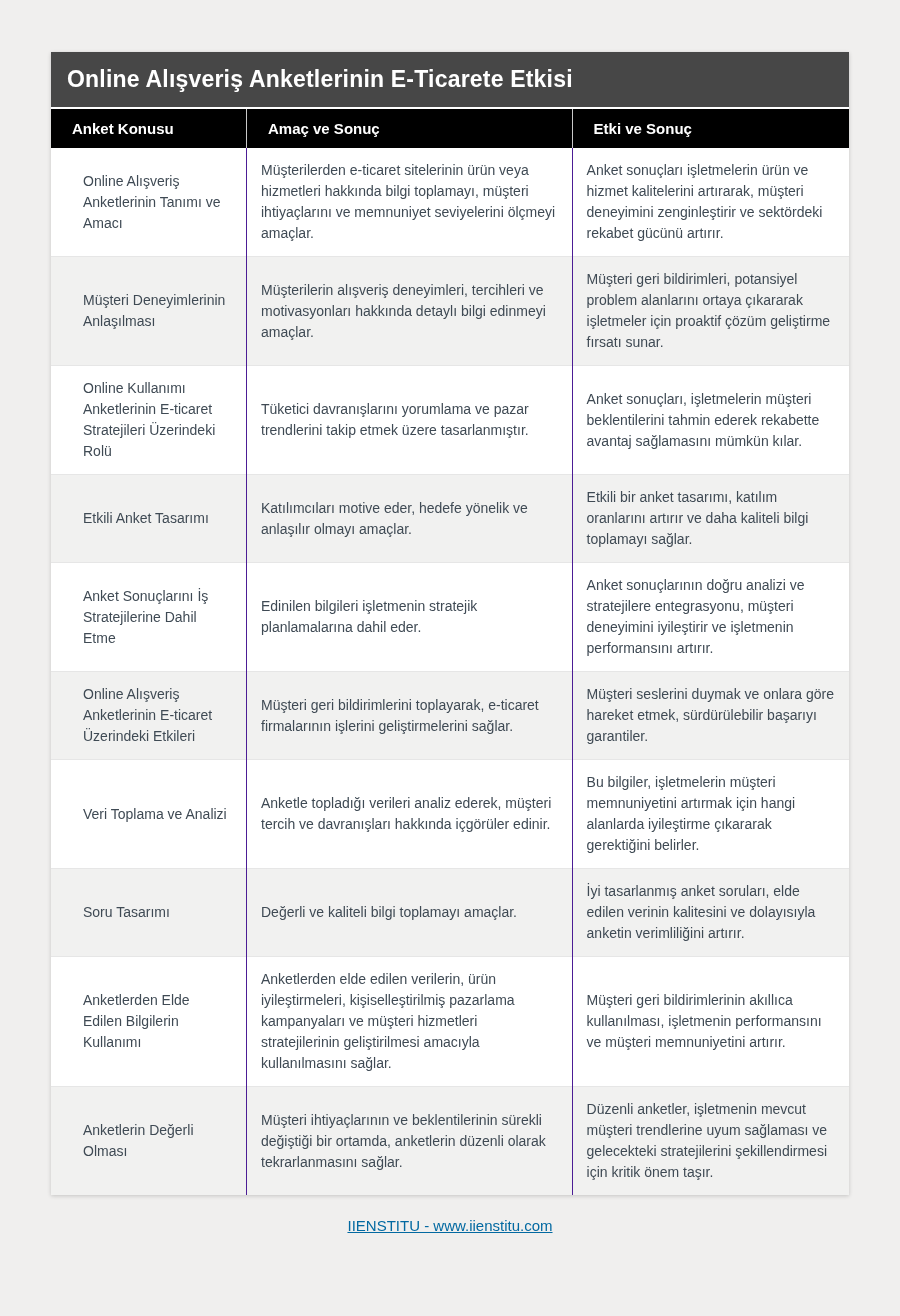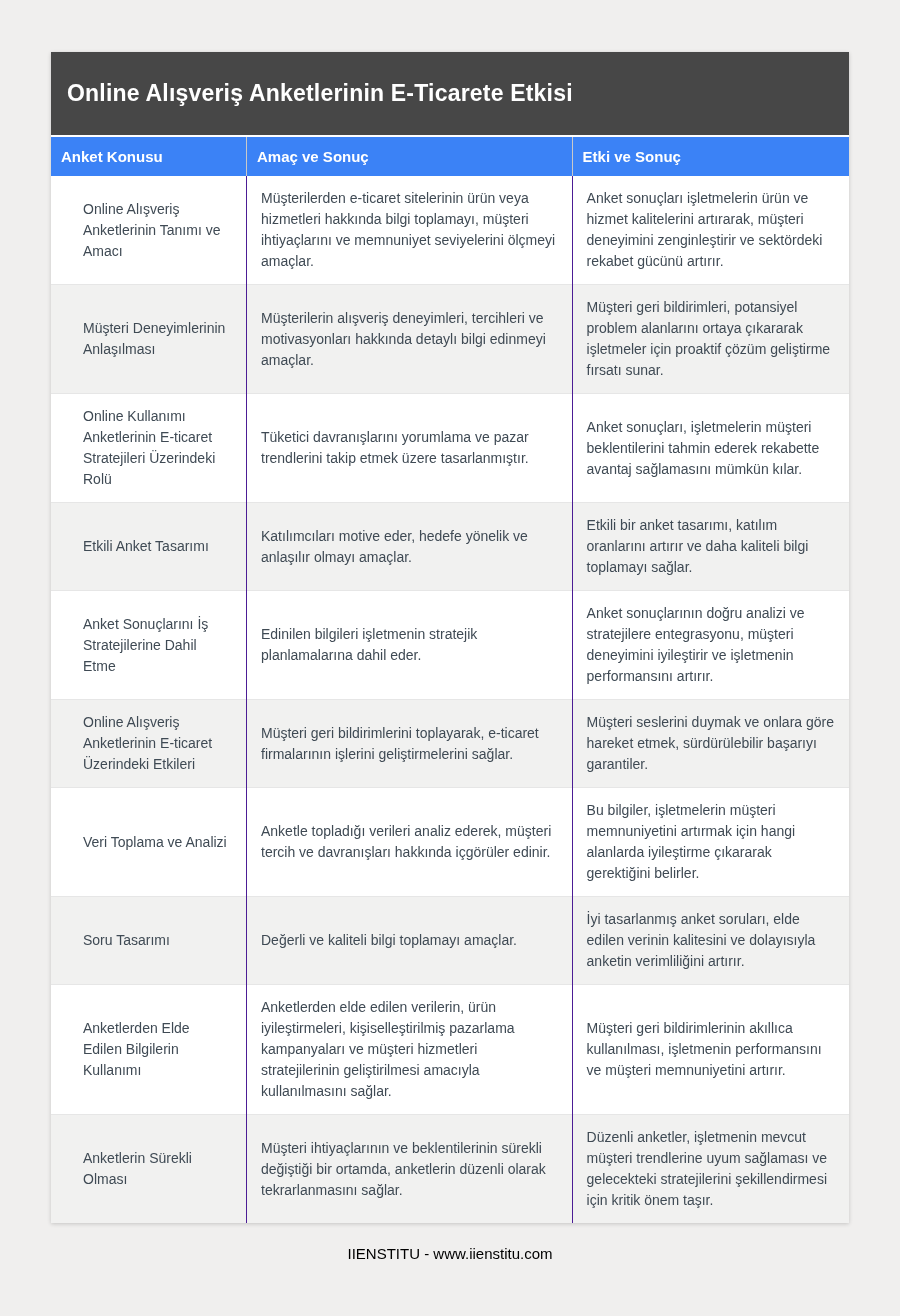--- a/index.html
+++ b/index.html
@@ -13,66 +13,67 @@
   .card {
     width: 798px;
     margin: 52px auto 0 auto;
     background: #ffffff;
     box-shadow: 0 1px 4px rgba(0,0,0,0.18);
   }
 
   .title-bar {
     background: #474747;
     color: #ffffff;
-    padding: 28px 16px;
+    padding: 14px 16px;
     font-size: 23px;
     font-weight: bold;
     letter-spacing: 0.2px;
     border-bottom: 2px solid #ffffff;
   }
 
   table.main-table {
     width: 100%;
     border-collapse: collapse;
     table-layout: fixed;
   }
   col.c1 { width: 24.5%; }
   col.c2 { width: 40.8%; }
   col.c3 { width: 34.7%; }
 
   thead th {
-    background: #3b82f6;
+    background: #000000;
     color: #ffffff;
     font-size: 15px;
     font-weight: bold;
     text-align: left;
-    padding: 11px 10px;
+    padding: 11px 21px;
     border-left: 1px solid #c9c9c9;
   }
   thead th:first-child { border-left: none; }
 
   tbody td {
     font-size: 14px;
     line-height: 1.5;
     color: #3f4a54;
     padding: 12px 14px;
     vertical-align: middle;
     border-left: 1px solid #4c1d95;
     border-top: 1px solid #e6e6e6;
   }
   tbody td:first-child { border-left: none; padding-left: 32px; }
   tbody tr:first-child td { border-top: none; }
   tbody tr:nth-child(even) td { background: #f1f1f0; }
   tbody tr:nth-child(odd) td { background: #ffffff; }
 
   .footer {
     text-align: center;
-    color: #000000;
+    color: #0369a1;
     font-size: 15px;
     padding: 22px 0 30px 0;
+    text-decoration: underline;
   }
 </style>
 </head>
 <body>
 
 <div class="card">
   <div class="title-bar">Online Alışveriş Anketlerinin E-Ticarete Etkisi</div>
 
   <table class="main-table">
     <colgroup>
@@ -127,21 +128,21 @@
         <td>Soru Tasarımı</td>
         <td>Değerli ve kaliteli bilgi toplamayı amaçlar.</td>
         <td>İyi tasarlanmış anket soruları, elde edilen verinin kalitesini ve dolayısıyla anketin verimliliğini artırır.</td>
       </tr>
       <tr>
         <td>Anketlerden Elde Edilen Bilgilerin Kullanımı</td>
         <td>Anketlerden elde edilen verilerin, ürün iyileştirmeleri, kişiselleştirilmiş pazarlama kampanyaları ve müşteri hizmetleri stratejilerinin geliştirilmesi amacıyla kullanılmasını sağlar.</td>
         <td>Müşteri geri bildirimlerinin akıllıca kullanılması, işletmenin performansını ve müşteri memnuniyetini artırır.</td>
       </tr>
       <tr>
-        <td>Anketlerin Sürekli Olması</td>
+        <td>Anketlerin Değerli Olması</td>
         <td>Müşteri ihtiyaçlarının ve beklentilerinin sürekli değiştiği bir ortamda, anketlerin düzenli olarak tekrarlanmasını sağlar.</td>
         <td>Düzenli anketler, işletmenin mevcut müşteri trendlerine uyum sağlaması ve gelecekteki stratejilerini şekillendirmesi için kritik önem taşır.</td>
       </tr>
     </tbody>
   </table>
 </div>
 
 <div class="footer">IIENSTITU - www.iienstitu.com</div>
 
 </body></html>

